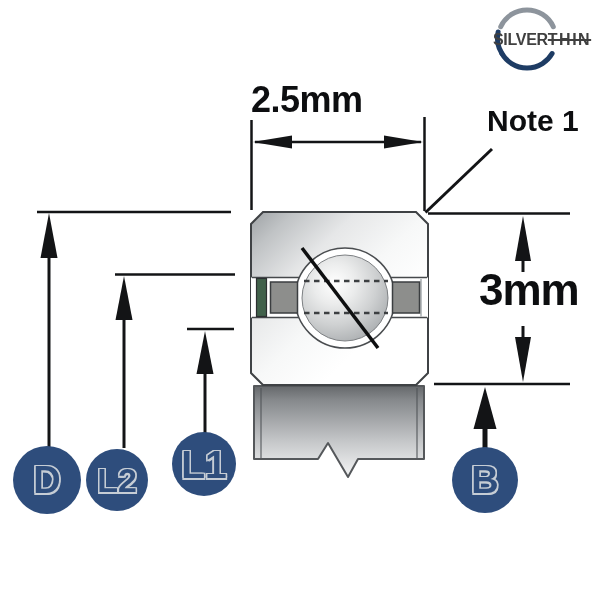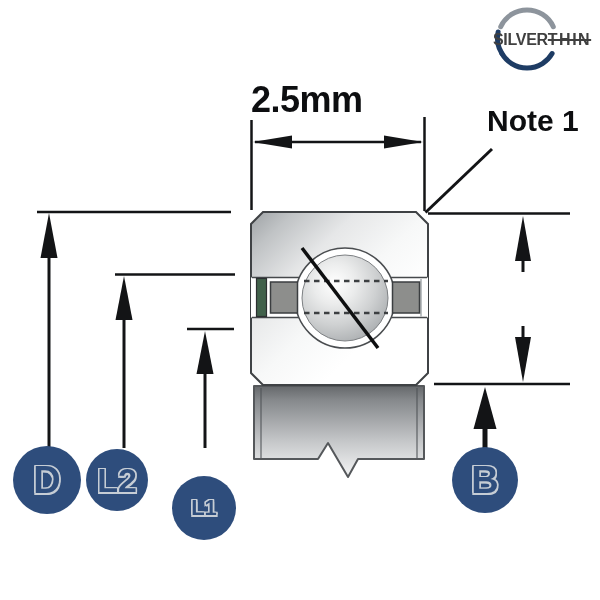--- a/index.html
+++ b/index.html
@@ -14,21 +14,21 @@
   #lbl-h{left:479px;top:268px;font-size:44px;letter-spacing:-1px;}
 
   
   .callout{position:absolute;border-radius:50%;background:#2e4d7c;display:flex;align-items:center;
            justify-content:center;font-weight:bold;color:#2e4d7c;line-height:1;
            text-shadow:-1.5px -1.5px 0 #c6cdd5,1.5px -1.5px 0 #c6cdd5,-1.5px 1.5px 0 #c6cdd5,
                         1.5px 1.5px 0 #c6cdd5,-1.5px 0 0 #c6cdd5,1.5px 0 0 #c6cdd5,
                         0 -1.5px 0 #c6cdd5,0 1.5px 0 #c6cdd5;}
   #co-d {left:13px; top:446px;width:68px;height:68px;font-size:38px;}
   #co-l2{left:86px; top:449px;width:62px;height:62px;font-size:34px;}
-  #co-l1{left:172px;top:476px;width:64px;height:64px;font-size:22px;}
+  #co-l1{left:172px;top:432px;width:64px;height:64px;font-size:39px;}
   #co-b {left:452px;top:447px;width:66px;height:66px;font-size:38px;}
 
   
   .logo{position:absolute;left:480px;top:4px;width:120px;height:74px;}
   .logo svg{position:absolute;left:0;top:0;}
   .logo-text{position:absolute;left:13px;top:27px;font-size:16px;font-weight:bold;
              color:#404040;letter-spacing:-0.3px;white-space:nowrap;}
   .logo-text .thin{letter-spacing:1.5px;text-decoration:line-through;text-decoration-thickness:2px;}
 </style>
 </head>
@@ -116,20 +116,21 @@
 
       <path d="M485,387 L473.5,429 L496.5,429 Z" stroke="none"></path>
       <path d="M485,428 V449" stroke-width="5" fill="none"></path>
 
       <path d="M492,149 L425.5,212.5" stroke-width="3" fill="none"></path>
     </g>
   </svg>
 
   <div class="dim" id="lbl-w">2.5mm</div>
   <div class="dim" id="lbl-note">Note 1</div>
+  <div class="dim" id="lbl-h">3mm</div>
 
   <div class="callout" id="co-d">
     <span>D</span>
   </div>
   <div class="callout" id="co-l2">
     <span>L2</span>
   </div>
   <div class="callout" id="co-l1">
     <span>L1</span>
   </div>

